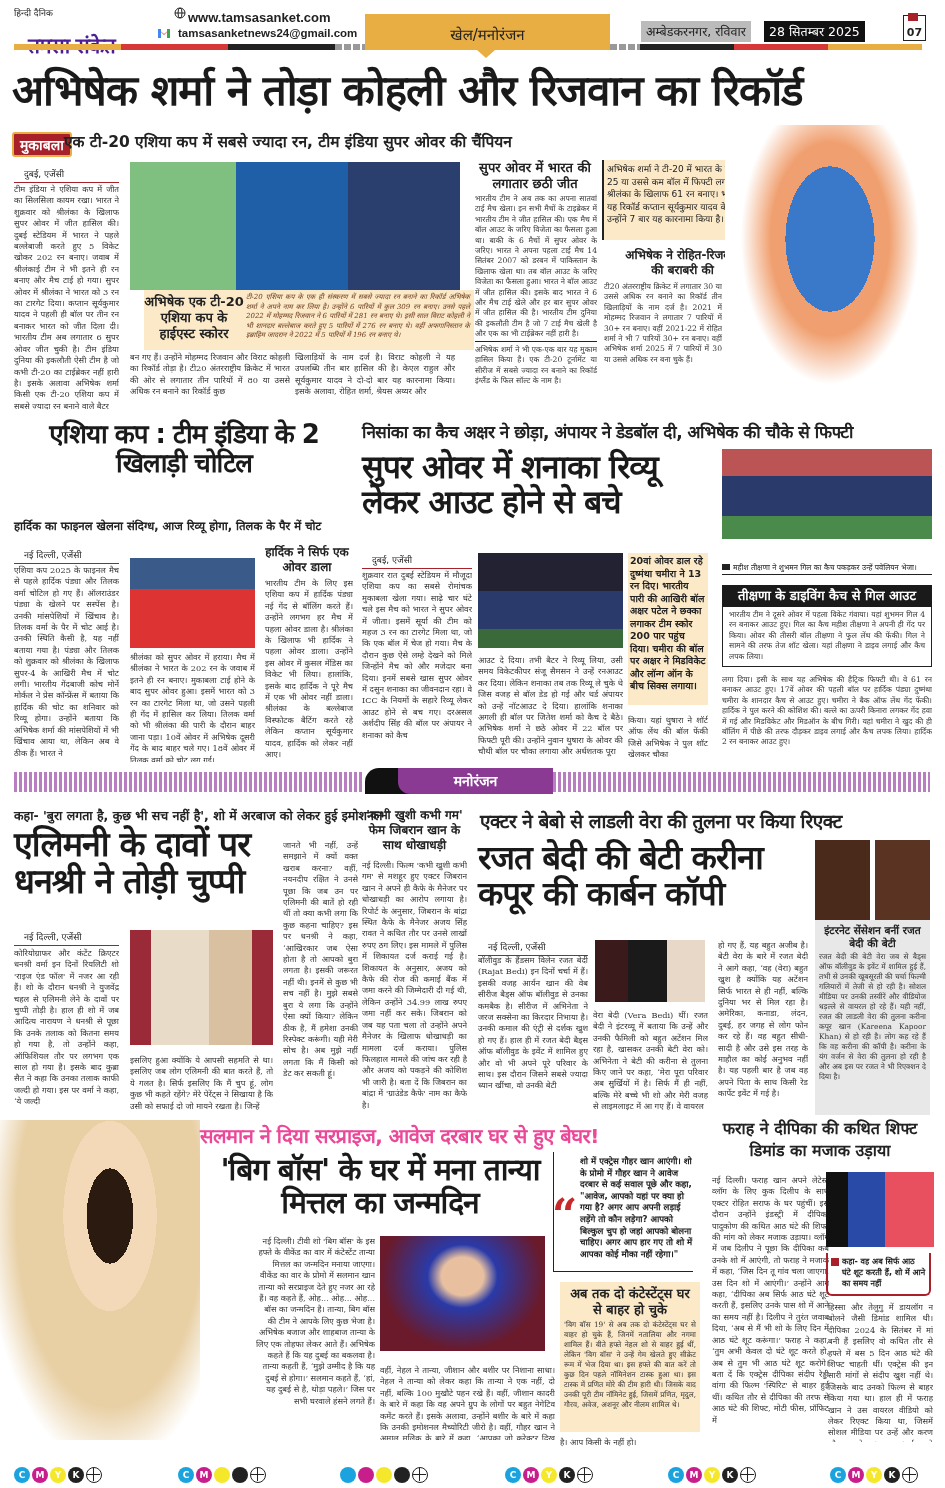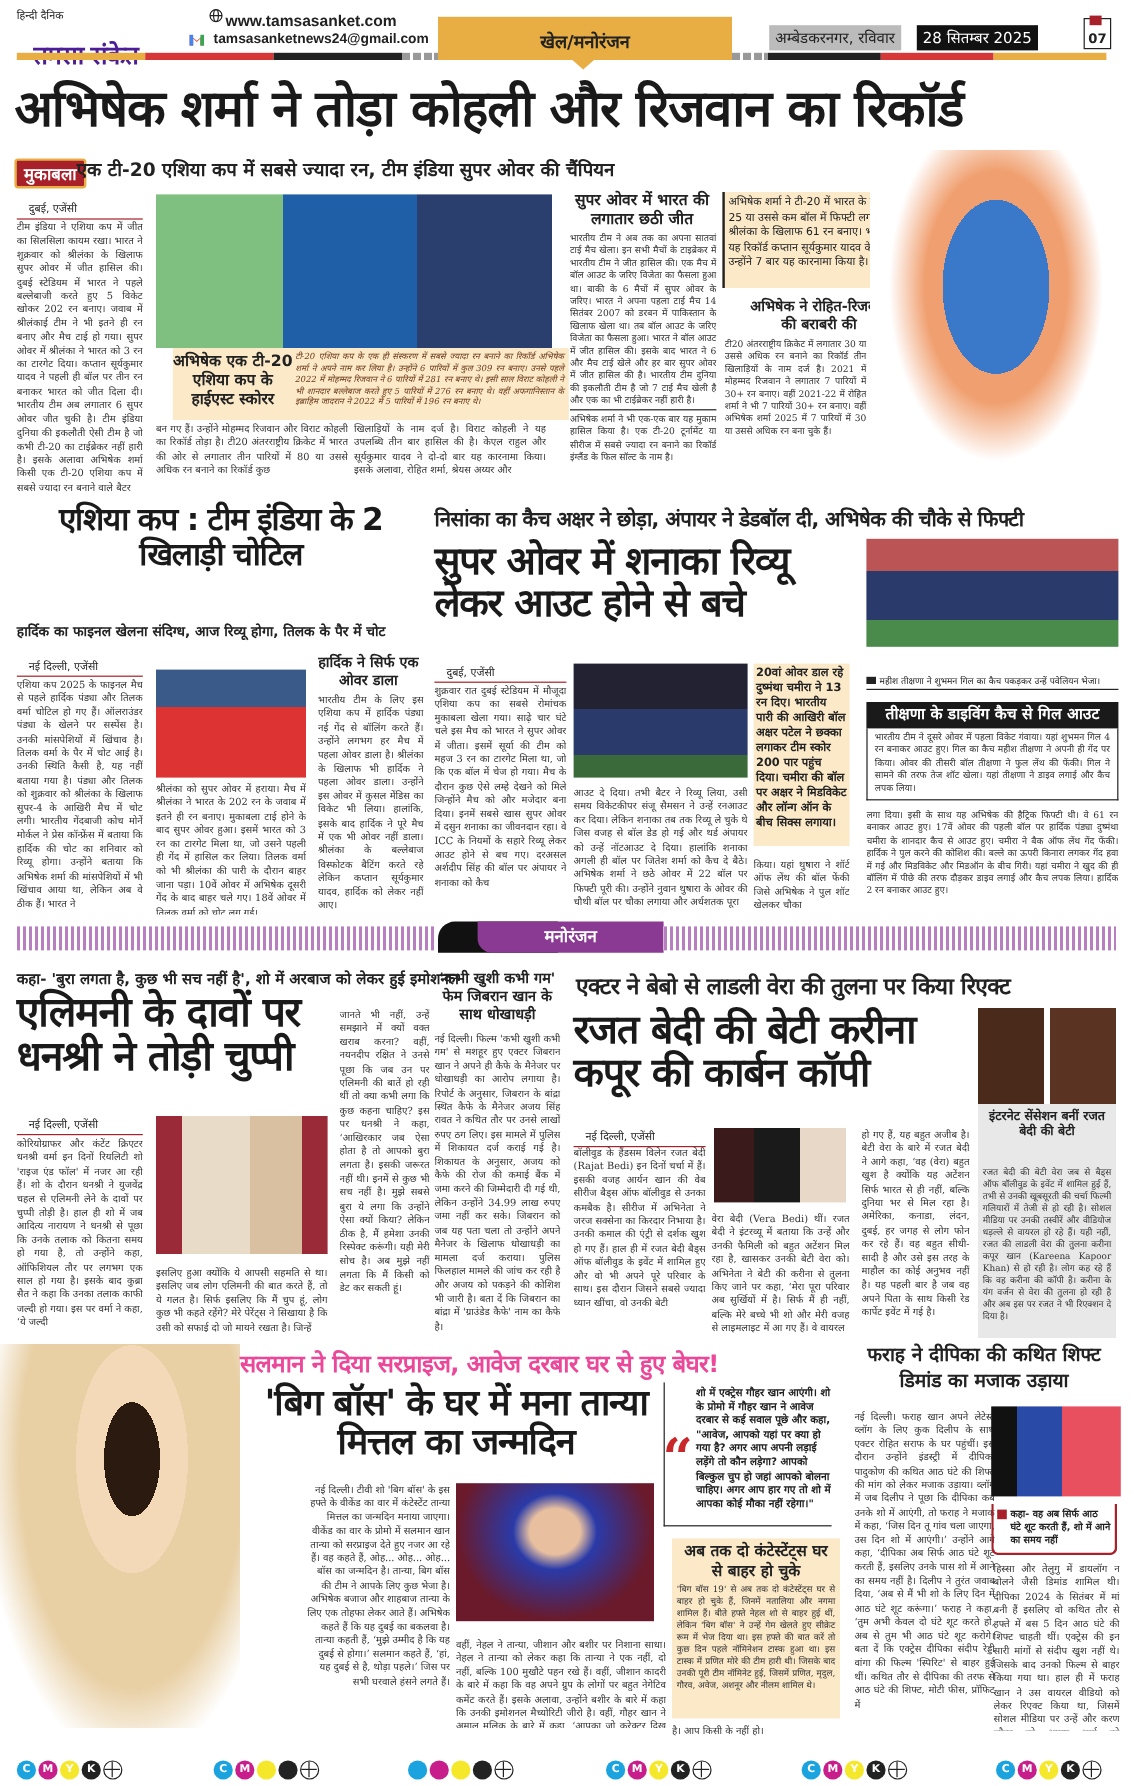--- a/index.html
+++ b/index.html
@@ -3,21 +3,21 @@
 <meta charset="utf-8">
 <style>
 *{box-sizing:border-box;margin:0;padding:0}
 body{width:945px;height:1488px;background:#fff;font-family:"DejaVu Sans",sans-serif;color:#222;position:relative;overflow:hidden}
 .abs{position:absolute}
 .masthead-small{left:14px;top:6px;font-size:9px;color:#222}
 .masthead-name{left:28px;top:31px;font-size:21px;font-weight:900;color:#4c1d95;letter-spacing:-1px}
 .gm{left:157px;top:28px;width:14px;height:11px}
 .web{left:174px;top:10px;font-size:13px;font-weight:bold;color:#222;font-family:"Liberation Sans",sans-serif}
 .mail{left:178px;top:27px;font-size:11.5px;font-weight:bold;color:#222;font-family:"Liberation Sans",sans-serif}
-.section-tab{left:365px;top:14px;width:245px;height:36px;background:#e8ae44;color:#222;font-size:15px;text-align:center;padding-top:10px;font-weight:bold}
+.section-tab{left:365px;top:14px;width:245px;height:36px;background:#e8ae44;color:#222;font-size:15px;text-align:center;padding-top:10px;font-weight:normal}
 .section-tab:after{content:"";position:absolute;left:112px;bottom:-8px;border-left:9px solid transparent;border-right:9px solid transparent;border-top:8px solid #e8ae44}
 .city{left:641px;top:21px;background:#bbb;font-size:12.5px;padding:2px 5px;color:#222}
 .date{left:764px;top:21px;background:#111;color:#fff;font-size:12.5px;padding:2px 5px}
 .pageno{left:903px;top:15px;width:23px;height:26px;border:1.5px solid #222;font-size:11px;font-weight:bold;text-align:center;padding-top:10px}
 .pageno:before{content:"";position:absolute;left:4px;top:-3px;width:10px;height:8px;background:#a8202a}
 .stripe{height:6px}
 .hl1{left:12px;top:60px;font-size:42px;font-weight:900;color:#1a1a1a;letter-spacing:-1px;white-space:nowrap}
 .tag{left:12px;top:132px;background:#a8202a;color:#fff;font-size:14px;font-weight:bold;padding:1px 6px;border:2px solid #e8ae44;border-radius:3px}
 .sub1{left:64px;top:130px;font-size:15.5px;font-weight:bold;color:#222;white-space:nowrap}
 .body{font-size:8.2px;line-height:11.4px;color:#333;text-align:justify;font-family:"DejaVu Serif",serif}
@@ -140,21 +140,21 @@
 
 <div class="abs" style="left:480px;top:808px;font-size:19px;font-weight:bold;white-space:nowrap;letter-spacing:-0.5px">एक्टर ने बेबो से लाडली वेरा की तुलना पर किया रिएक्ट</div>
 <div class="abs big" style="left:478px;top:840px;width:335px;font-size:33px">रजत बेदी की बेटी करीना कपूर की कार्बन कॉपी</div>
 <div class="abs" style="left:815px;top:840px;width:115px;height:80px;background:linear-gradient(90deg,#4a2a1a 0 48%,#fff 48% 52%,#5a3322 52%)"></div>
 <div class="abs dateline" style="left:478px;top:940px;width:110px">नई दिल्ली, एजेंसी</div>
 <div class="abs body" style="left:478px;top:955px;width:110px;height:160px;overflow:hidden">बॉलीवुड के हैंडसम विलेन रजत बेदी (Rajat Bedi) इन दिनों चर्चा में हैं। इसकी वजह आर्यन खान की वेब सीरीज बैड्स ऑफ बॉलीवुड से उनका कमबैक है। सीरीज में अभिनेता ने जरज सक्सेना का किरदार निभाया है। उनकी कमाल की एंट्री से दर्शक खुश हो गए हैं। हाल ही में रजत बेदी बैड्स ऑफ बॉलीवुड के इवेंट में शामिल हुए और वो भी अपने पूरे परिवार के साथ। इस दौरान जिसने सबसे ज्यादा ध्यान खींचा, वो उनकी बेटी</div>
 <div class="abs" style="left:595px;top:940px;width:110px;height:62px;background:linear-gradient(90deg,#3a1a1a 0 30%,#1a1a1a 30% 65%,#e8d8c8 65%)"></div>
 <div class="abs body" style="left:593px;top:1010px;width:115px;height:105px;overflow:hidden">वेरा बेदी (Vera Bedi) थीं। रजत बेदी ने इंटरव्यू में बताया कि उन्हें और उनकी फैमिली को बहुत अटेंशन मिल रहा है, खासकर उनकी बेटी वेरा को। अभिनेता ने बेटी की करीना से तुलना किए जाने पर कहा, ‘मेरा पूरा परिवार अब सुर्खियों में है। सिर्फ मैं ही नहीं, बल्कि मेरे बच्चे भी शो और मेरी वजह से लाइमलाइट में आ गए हैं। वे वायरल</div>
 <div class="abs body" style="left:718px;top:940px;width:90px;height:175px;overflow:hidden">हो गए हैं, यह बहुत अजीब है। बेटी वेरा के बारे में रजत बेदी ने आगे कहा, ‘वह (वेरा) बहुत खुश है क्योंकि यह अटेंशन सिर्फ भारत से ही नहीं, बल्कि दुनिया भर से मिल रहा है। अमेरिका, कनाडा, लंदन, दुबई, हर जगह से लोग फोन कर रहे हैं। वह बहुत सीधी-सादी है और उसे इस तरह के माहौल का कोई अनुभव नहीं है। यह पहली बार है जब वह अपने पिता के साथ किसी रेड कार्पेट इवेंट में गई है।</div>
 <div class="abs" style="left:815px;top:920px;width:115px;height:195px;background:#e8e8e8;padding:4px">
-  <div class="h-col" style="font-size:10.5px;line-height:13px;margin-bottom:22px">इंटरनेट सेंसेशन बनीं रजत बेदी की बेटी</div>
+  <div class="h-col" style="font-size:10.5px;line-height:13px;margin-bottom:2px">इंटरनेट सेंसेशन बनीं रजत बेदी की बेटी</div>
   <div class="body" style="font-size:7.4px;line-height:10px">रजत बेदी की बेटी वेरा जब से बैड्स ऑफ बॉलीवुड के इवेंट में शामिल हुई हैं, तभी से उनकी खूबसूरती की चर्चा फिल्मी गलियारों में तेजी से हो रही है। सोशल मीडिया पर उनकी तस्वीरें और वीडियोज धड़ल्ले से वायरल हो रहे हैं। यही नहीं, रजत की लाडली वेरा की तुलना करीना कपूर खान (Kareena Kapoor Khan) से हो रही है। लोग कह रहे हैं कि वह करीना की कॉपी है। करीना के यंग वर्जन से वेरा की तुलना हो रही है और अब इस पर रजत ने भी रिएक्शन दे दिया है।</div>
 </div>
 
 <div class="abs" style="left:0;top:1120px;width:200px;height:320px;background:radial-gradient(ellipse at 55% 30%,#2a1a10 0 15%,#f4d9b8 15% 30%,#e8cfa4 30% 60%,#fff 80%)"></div>
 <div class="abs" style="left:200px;top:1122px;font-size:20px;font-weight:bold;white-space:nowrap;letter-spacing:-0.5px;color:#ec4899">सलमान ने दिया सरप्राइज, आवेज दरबार घर से हुए बेघर!</div>
 <div class="abs big" style="left:210px;top:1153px;width:340px;font-size:30px;text-align:center">'बिग बॉस' के घर में मना तान्या मित्तल का जन्मदिन</div>
 <div class="abs body" style="left:255px;top:1236px;width:120px;height:200px;overflow:hidden;text-align:right">नई दिल्ली। टीवी शो 'बिग बॉस' के इस हफ्ते के वीकेंड का वार में कंटेस्टेंट तान्या मित्तल का जन्मदिन मनाया जाएगा। वीकेंड का वार के प्रोमो में सलमान खान तान्या को सरप्राइज देते हुए नजर आ रहे हैं। वह कहते हैं, ओह... ओह... ओह... बॉस का जन्मदिन है। तान्या, बिग बॉस की टीम ने आपके लिए कुछ भेजा है। अभिषेक बजाज और शाहबाज तान्या के लिए एक तोहफा लेकर आते हैं। अभिषेक कहते हैं कि यह दुबई का बकलवा है। तान्या कहती हैं, ‘मुझे उम्मीद है कि यह दुबई से होगा।’ सलमान कहते हैं, ‘हां, यह दुबई से है, थोड़ा पहले।’ जिस पर सभी घरवाले हंसने लगते हैं।</div>
 <div class="abs" style="left:380px;top:1236px;width:165px;height:115px;background:radial-gradient(ellipse at 50% 35%,#e8c0a0 0 18%,#2a3aa8 30%,#6a1a2a 70%)"></div>
 <div class="abs body" style="left:380px;top:1365px;width:175px;height:75px;overflow:hidden">वहीं, नेहल ने तान्या, जीशान और बशीर पर निशाना साधा। नेहल ने तान्या को लेकर कहा कि तान्या ने एक नहीं, दो नहीं, बल्कि 100 मुखौटे पहन रखे हैं। वहीं, जीशान कादरी के बारे में कहा कि वह अपने ग्रुप के लोगों पर बहुत नेगेटिव कमेंट करते हैं। इसके अलावा, उन्होंने बशीर के बारे में कहा कि उनकी इमोशनल मैच्योरिटी जीरो है। वहीं, गौहर खान ने अमाल मलिक के बारे में कहा, ‘आपका जो करेक्टर दिख रहा है, वह बहुत ज्यादा दोगला</div>
 <div class="abs" style="left:553px;top:1152px;width:140px;height:120px;border-left:1px solid #222;border-bottom:1px solid #222">

